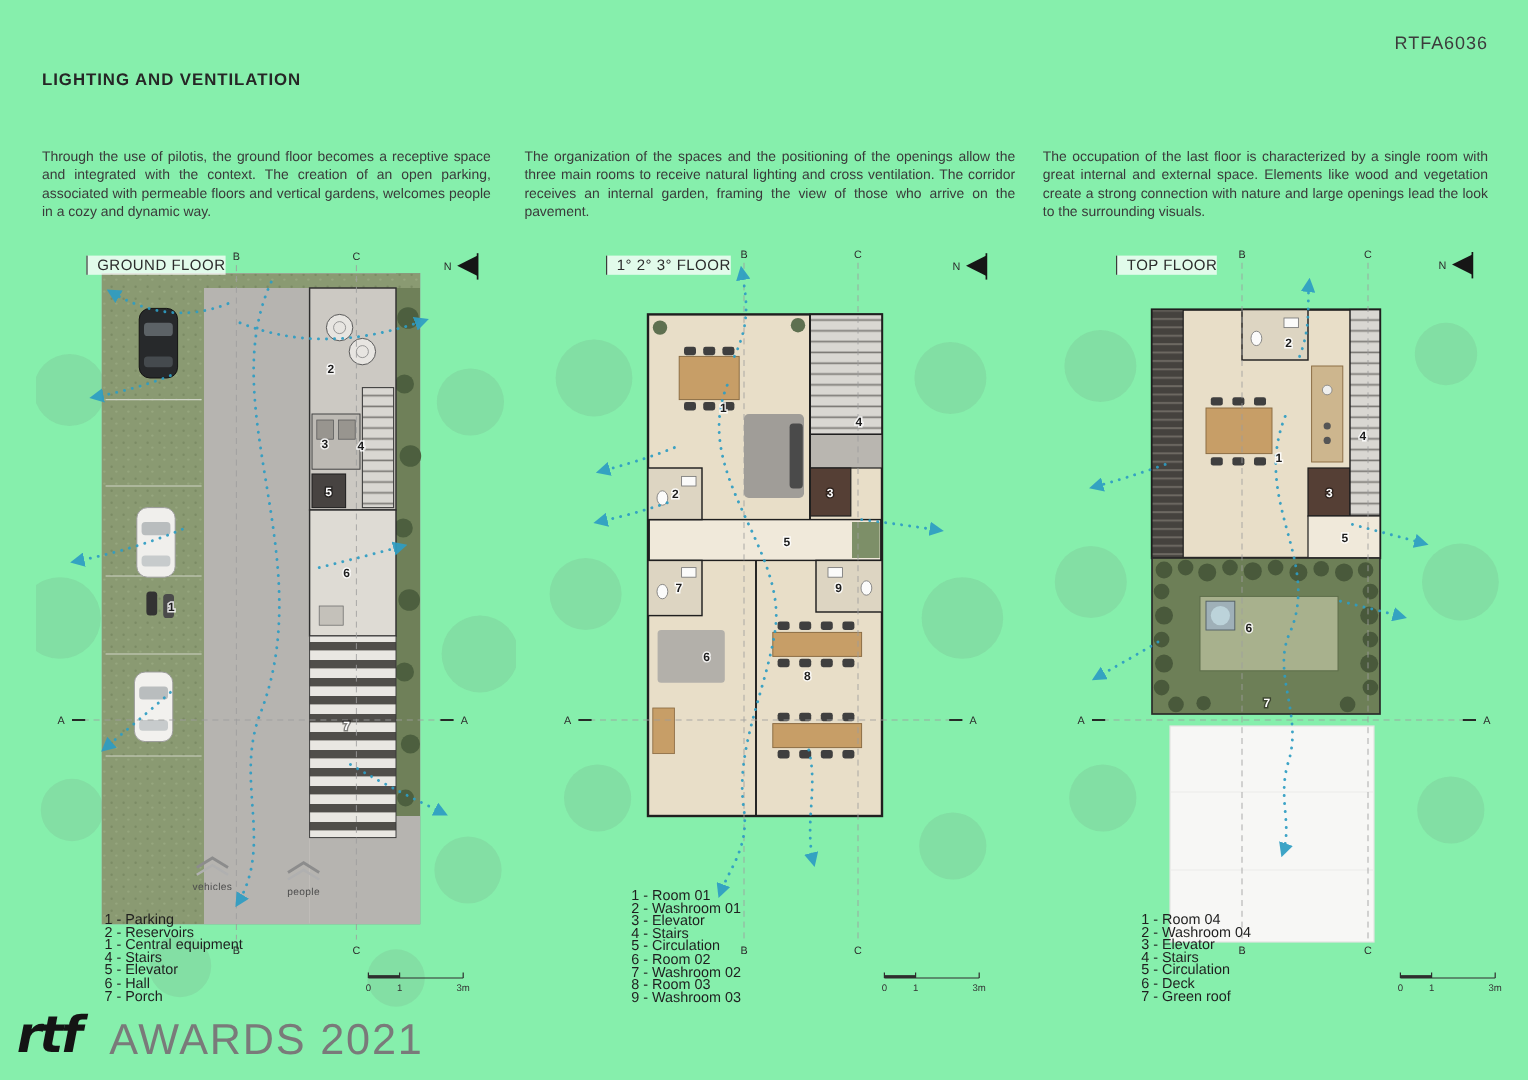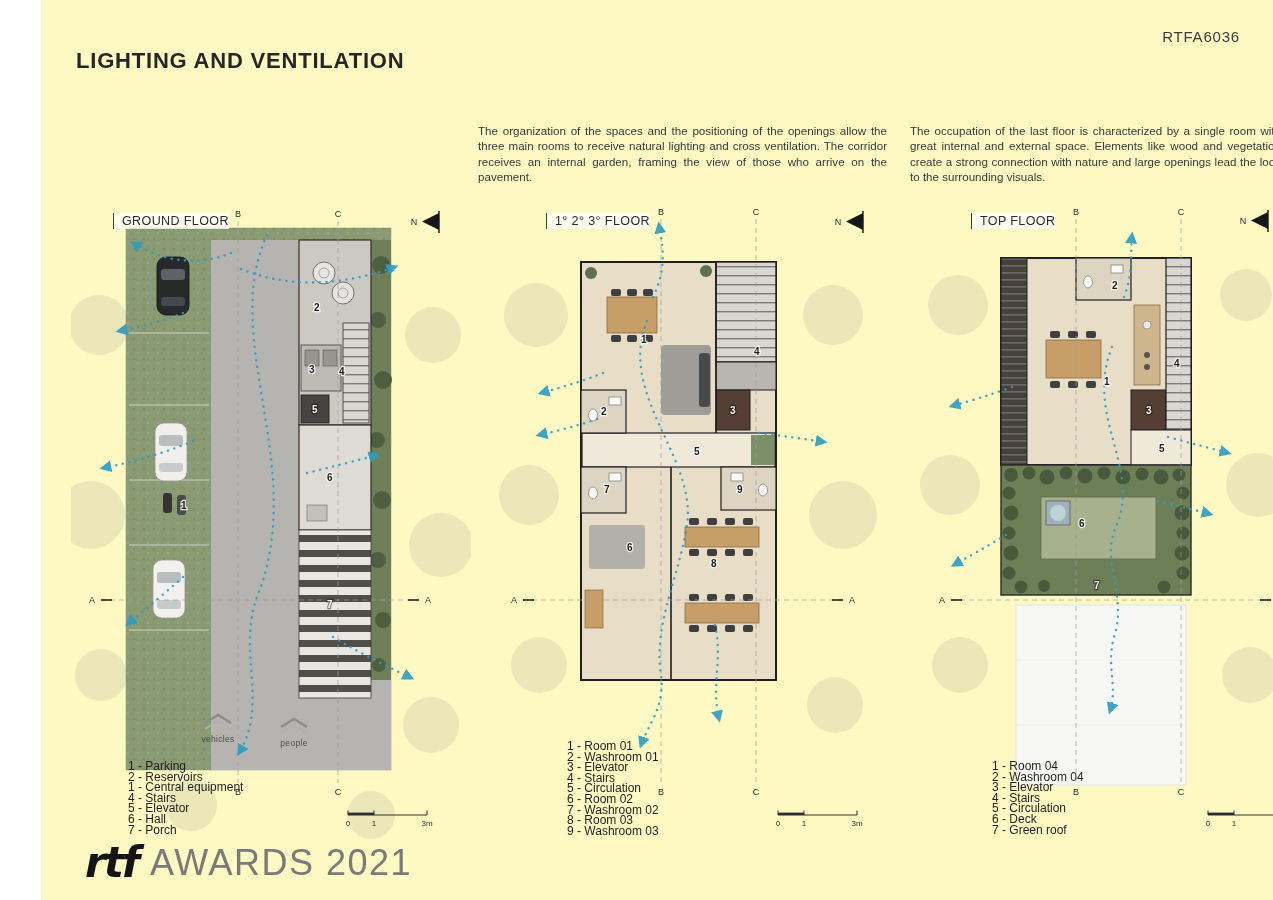--- a/index.html
+++ b/index.html
@@ -1,31 +1,31 @@
 <!DOCTYPE html>
 <html><head>
 <meta charset="utf-8">
 <style>
   html,body{margin:0;padding:0;background:#ffffff;}
   body{width:1273px;height:900px;position:relative;font-family:"Liberation Sans",sans-serif;color:#222;}
-  .board{position:absolute;inset:0;background:#fef9c3;overflow:hidden;margin-left:41px;}
+  .board{position:absolute;inset:0;background:#86efac;overflow:hidden;}
   .code{position:absolute;top:28px;right:33px;font-size:15px;letter-spacing:.8px;color:#3c3c3c;}
-  .title{position:absolute;left:35px;top:48px;font-size:22px;font-weight:600;letter-spacing:.8px;color:#262626;margin:0;}
+  .title{position:absolute;left:35px;top:58px;font-size:14px;font-weight:600;letter-spacing:.8px;color:#262626;margin:0;}
   .intro{position:absolute;top:123px;margin:0;font-size:11.6px;line-height:1.33;text-align:justify;color:#3a3a3a;}
   .c1{left:35px;width:374px}.c2{left:437px;width:409px}.c3{left:869px;width:371px}
   .plan{position:absolute;top:205px;width:400px;height:650px;}
   .p1{left:30px}.p2{left:450px}.p3{left:875px}
   .plan svg.drawing{position:absolute;left:0;top:0;width:400px;height:645px;}
   .plan-title{position:absolute;top:8px;font-size:12.5px;font-weight:400;color:#2b2b2b;letter-spacing:.4px;border-left:1.5px solid #3a3a3a;padding:1px 0 1px 8px;background:rgba(255,255,255,.75);}
   .pt1{left:42px}.pt2{left:55px}.pt3{left:55px}
   .legend{position:absolute;font-size:12px;line-height:10.6px;color:#1f1f1f;}
   .lg1{left:57px;top:556px}.lg2{left:76px;top:536px}.lg3{left:76px;top:556px}
   .scalebar{position:absolute;top:604px;}
   .sb1{left:272px}.sb2{left:282px}.sb3{left:287px}
-  .footer{position:absolute;left:44px;top:838px;display:flex;align-items:center;gap:12px;}
+  .footer{position:absolute;left:14px;top:838px;display:flex;align-items:flex-end;gap:24px;}
   .logo{font-size:42px;font-weight:900;font-style:italic;letter-spacing:-2px;color:#141414;font-family:"DejaVu Sans",sans-serif;}
   .award{font-size:36px;color:#7a7a7a;letter-spacing:1.5px;font-weight:400;}
   svg text{font-family:"Liberation Sans",sans-serif;}
   .num{font-size:10px;font-weight:700;fill:#1c1c1c;paint-order:stroke;stroke:rgba(255,255,255,.85);stroke-width:2.4px;}
   .num.light{fill:#fff;stroke:rgba(0,0,0,.45);}
   .glab{font-size:9px;fill:#2c2c2c;}
   .flow{font-size:8.5px;fill:#4c4c4c;letter-spacing:.3px;}
   .sctext{font-size:8px;fill:#333;}
 </style>
 </head>
@@ -54,20 +54,21 @@
         <rect width="10" height="10" fill="#8a9a72"></rect>
           <circle cx="3" cy="4" r="1" fill="#7b8b64"></circle>
           <circle cx="7" cy="8" r="1" fill="#96a67e"></circle>
       </pattern>
     </defs>
   </svg>
 
   <div class="code">RTFA6036</div>
   <h1 class="title">LIGHTING AND VENTILATION</h1>
 
+  <p class="intro c1">Through the use of pilotis, the ground floor becomes a receptive space and integrated with the context. The creation of an open parking, associated with permeable floors and vertical gardens, welcomes people in a cozy and dynamic way.</p>
   <p class="intro c3">The occupation of the last floor is characterized by a single room with great internal and external space. Elements like wood and vegetation create a strong connection with nature and large openings lead the look to the surrounding visuals.</p>
   <p class="intro c2">The organization of the spaces and the positioning of the openings allow the three main rooms to receive natural lighting and cross ventilation. The corridor receives an internal garden, framing the view of those who arrive on the pavement.</p>
 
   <section class="plan p1">
     <svg class="drawing" viewBox="0 0 400 645">
       <g fill="#6f6f6f" opacity="0.12">
         <circle cx="28" cy="120" r="30"></circle>
           <circle cx="20" cy="310" r="34"></circle>
           <circle cx="30" cy="470" r="26"></circle>
         <circle cx="362" cy="130" r="28"></circle>

